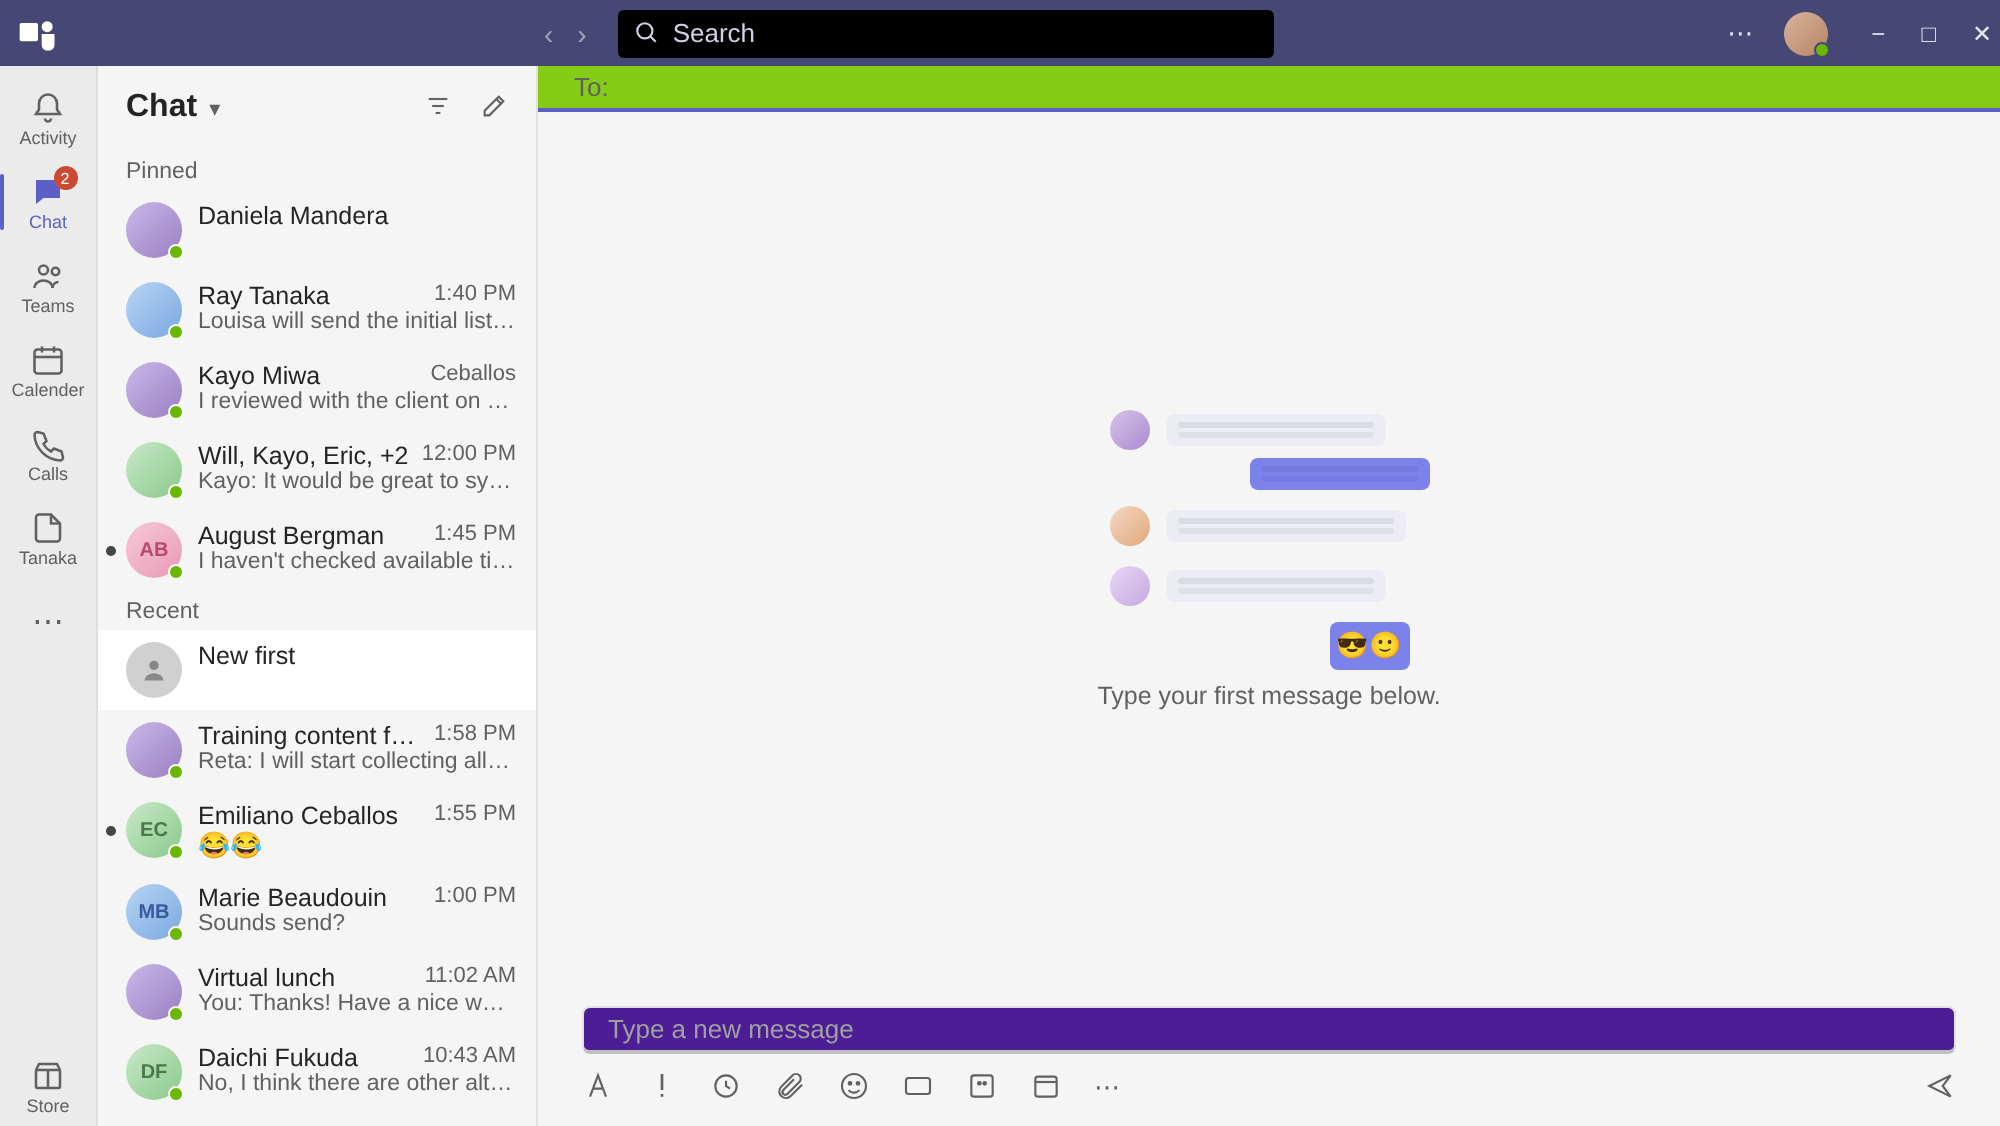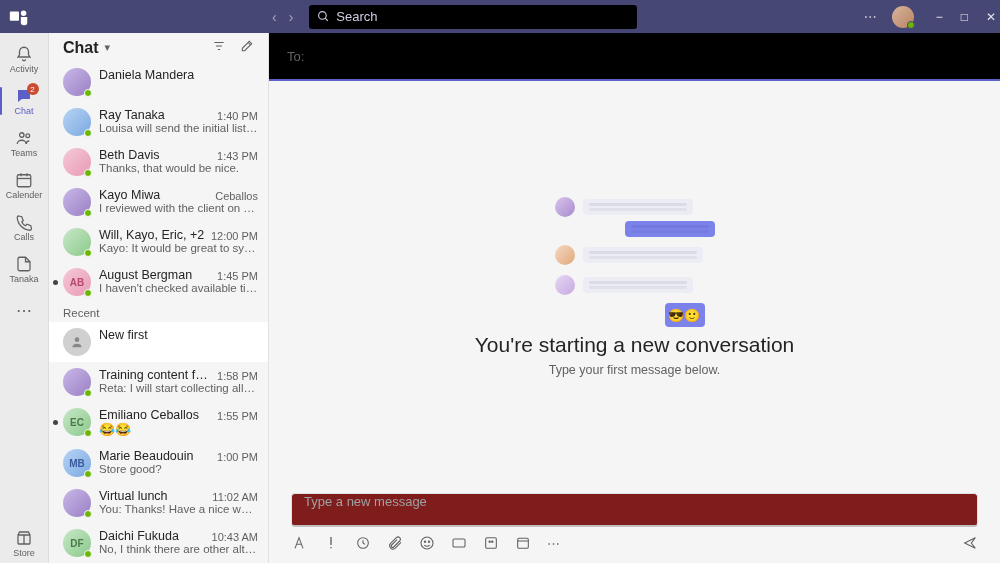--- a/index.html
+++ b/index.html
@@ -69,43 +69,43 @@
 .chat-item { display: flex; align-items: flex-start; padding: 6px 10px 6px 14px; gap: 8px; cursor: pointer; position: relative; }
 .chat-item.selected { background: #fff; }
 .chat-item .unread-dot { position: absolute; left: 4px; top: 18px; width: 5px; height: 5px; border-radius: 50%; background: #444; }
 .chat-avatar { width: 28px; height: 28px; border-radius: 50%; background: linear-gradient(135deg,#c9b8e8,#9a7fc4); position: relative; flex-shrink: 0; display:flex;align-items:center;justify-content:center; font-size:10px; font-weight:700; color:#6b4a9e; }
 .chat-avatar .presence { border-color: #f5f5f5; }
 .chat-avatar.pink { background: linear-gradient(135deg,#f5c9d8,#e89ab5); color:#b84a6e;}
 .chat-avatar.green { background: linear-gradient(135deg,#c9e8c9,#8ac98a); color:#4a7a4a;}
 .chat-avatar.blue { background: linear-gradient(135deg,#b8d4f5,#7aa8e0); color:#3a5a9e;}
 .chat-avatar.gray { background: #d0d0d0; }
 .chat-body { flex: 1; min-width: 0; }
-.chat-row1 { display: flex; align-items: flex-end; gap: 4px; }
+.chat-row1 { display: flex; align-items: flex-start; gap: 4px; }
 .chat-name { font-size: 12.5px; flex: 1; white-space: nowrap; overflow: hidden; text-overflow: ellipsis; }
 .chat-name.bold { font-weight: 400; }
 .chat-time { font-size: 11px; color: #616161; }
 .chat-preview { font-size: 11.5px; color: #616161; white-space: nowrap; overflow: hidden; text-overflow: ellipsis; }
 .chat-preview.emoji { font-size: 13px; }
 
 .main { flex: 1; display: flex; flex-direction: column; background: #f5f5f5; }
-.to-bar { height: 48px; background: #000000; border-bottom: 2px solid #5b5fc7; display: flex; align-items: center; padding: 0 18px; font-size: 13px; color: #616161; }
+.to-bar { height: 23px; background: #84cc16; border-bottom: 2px solid #5b5fc7; display: flex; align-items: center; padding: 0 18px; font-size: 13px; color: #616161; }
 .empty-state { flex: 1; display: flex; flex-direction: column; align-items: center; justify-content: center; gap: 6px; }
 .illus { width: 180px; height: 130px; position: relative; }
 .bubble-row { position: absolute; display: flex; align-items: center; gap: 8px; }
 .illus-av { width: 20px; height: 20px; border-radius: 50%; }
 .illus-bub { height: 16px; border-radius: 4px; position: relative; }
 .illus-bub::after { content: ""; position: absolute; left: 6px; right: 6px; top: 4px; height: 3px; background: rgba(0,0,0,.07); border-radius: 2px; box-shadow: 0 5px 0 rgba(0,0,0,.05); }
 .emoji-card { position: absolute; bottom: 0; right: 20px; width: 40px; height: 24px; background: #7b83eb; border-radius: 4px; display: flex; align-items: center; justify-content: center; font-size: 13px; gap: 2px; }
 .empty-title { font-size: 21px; }
 .empty-sub { font-size: 12.5px; color: #616161; }
 .composer-wrap { padding: 0 22px 12px; }
 .composer {
-  background: #7f1d1d; border: 1px solid #e1e1e1; border-bottom: 2px solid #bfbfbf;
-  border-radius: 4px; height: 34px;
-  display: flex; align-items: flex-start; padding: 0 12px;
+  background: #4c1d95; border: 1px solid #e1e1e1; border-bottom: 2px solid #bfbfbf;
+  border-radius: 4px; height: 24px;
+  display: flex; align-items: center; padding: 0 12px;
   color: #a0a0a0; font-size: 13px;
 }
 .composer-actions { display: flex; align-items: center; gap: 16px; margin-top: 8px; color: #616161; }
 .composer-actions .send { margin-left: auto; }
 .composer-actions svg, .composer-actions span.ic { width: 16px; height: 16px; }
 </style>
 </head>
 <body>
 
 <div class="titlebar">
@@ -208,20 +208,21 @@
               <line x1="4" y1="6" x2="20" y2="6"></line>
               <line x1="7" y1="12" x2="17" y2="12"></line>
               <line x1="10" y1="18" x2="14" y2="18"></line>
             </svg></span>
         <span><svg width="14" height="14" viewBox="0 0 24 24" fill="none" stroke="currentColor" stroke-width="1.8">
               <path d="M4 20h4L20 8l-4-4L4 16z"></path>
               <path d="M14 6l4 4"></path>
             </svg></span>
       </div>
     </div>
+    <div class="section-label">Pinned</div>
     <div id="pinned">
         <div class="chat-item">
           <div class="chat-avatar ">
             <span class="presence" style="border-color: rgb(245, 245, 245);"></span>
           </div>
           <div class="chat-body">
             <div class="chat-row1">
               <span class="chat-name">Daniela Mandera</span>
             </div>
           </div>
@@ -229,32 +230,20 @@
         <div class="chat-item">
           <div class="chat-avatar blue">
             <span class="presence" style="border-color: rgb(245, 245, 245);"></span>
           </div>
           <div class="chat-body">
             <div class="chat-row1">
               <span class="chat-name">Ray Tanaka</span>
               <span class="chat-time">1:40 PM</span>
             </div>
             <div class="chat-preview">Louisa will send the initial list of atte…</div>
-          </div>
-        </div>
-        <div class="chat-item">
-          <div class="chat-avatar pink">
-            <span class="presence" style="border-color: rgb(245, 245, 245);"></span>
-          </div>
-          <div class="chat-body">
-            <div class="chat-row1">
-              <span class="chat-name">Beth Davis</span>
-              <span class="chat-time">1:43 PM</span>
-            </div>
-            <div class="chat-preview">Thanks, that would be nice.</div>
           </div>
         </div>
         <div class="chat-item">
           <div class="chat-avatar ">
             <span class="presence" style="border-color: rgb(245, 245, 245);"></span>
           </div>
           <div class="chat-body">
             <div class="chat-row1">
               <span class="chat-name">Kayo Miwa</span>
               <span class="chat-time">Ceballos</span>
@@ -324,21 +313,21 @@
             <div class="chat-preview emoji">😂😂</div>
           </div>
         </div>
         <div class="chat-item">
           <div class="chat-avatar blue">MB<span class="presence" style="border-color: rgb(245, 245, 245);"></span></div>
           <div class="chat-body">
             <div class="chat-row1">
               <span class="chat-name">Marie Beaudouin</span>
               <span class="chat-time">1:00 PM</span>
             </div>
-            <div class="chat-preview">Store good?</div>
+            <div class="chat-preview">Sounds send?</div>
           </div>
         </div>
         <div class="chat-item">
           <div class="chat-avatar ">
             <span class="presence" style="border-color: rgb(245, 245, 245);"></span>
           </div>
           <div class="chat-body">
             <div class="chat-row1">
               <span class="chat-name">Virtual lunch</span>
               <span class="chat-time">11:02 AM</span>
@@ -375,21 +364,20 @@
         <div class="bubble-row" style="top:48px;left:10px;">
           <div class="illus-av" style="background:linear-gradient(135deg,#f5d8c4,#e0a878);"></div>
           <div class="illus-bub" style="width:120px;background:#ececf5;"></div>
         </div>
         <div class="bubble-row" style="top:78px;left:10px;">
           <div class="illus-av" style="background:linear-gradient(135deg,#e8d8f5,#c4a8e0);"></div>
           <div class="illus-bub" style="width:110px;background:#ececf5;"></div>
         </div>
         <div class="emoji-card">😎🙂</div>
       </div>
-      <div class="empty-title">You're starting a new conversation</div>
       <div class="empty-sub">Type your first message below.</div>
     </div>
     <div class="composer-wrap">
       <div class="composer">
         <span>Type a new message</span>
       </div>
       <div class="composer-actions">
         <span class="ic"><svg viewBox="0 0 24 24" fill="none" stroke="currentColor" stroke-width="1.6">
               <path d="M6 20L12 4l6 16M8 14h8"></path>
             </svg></span>

